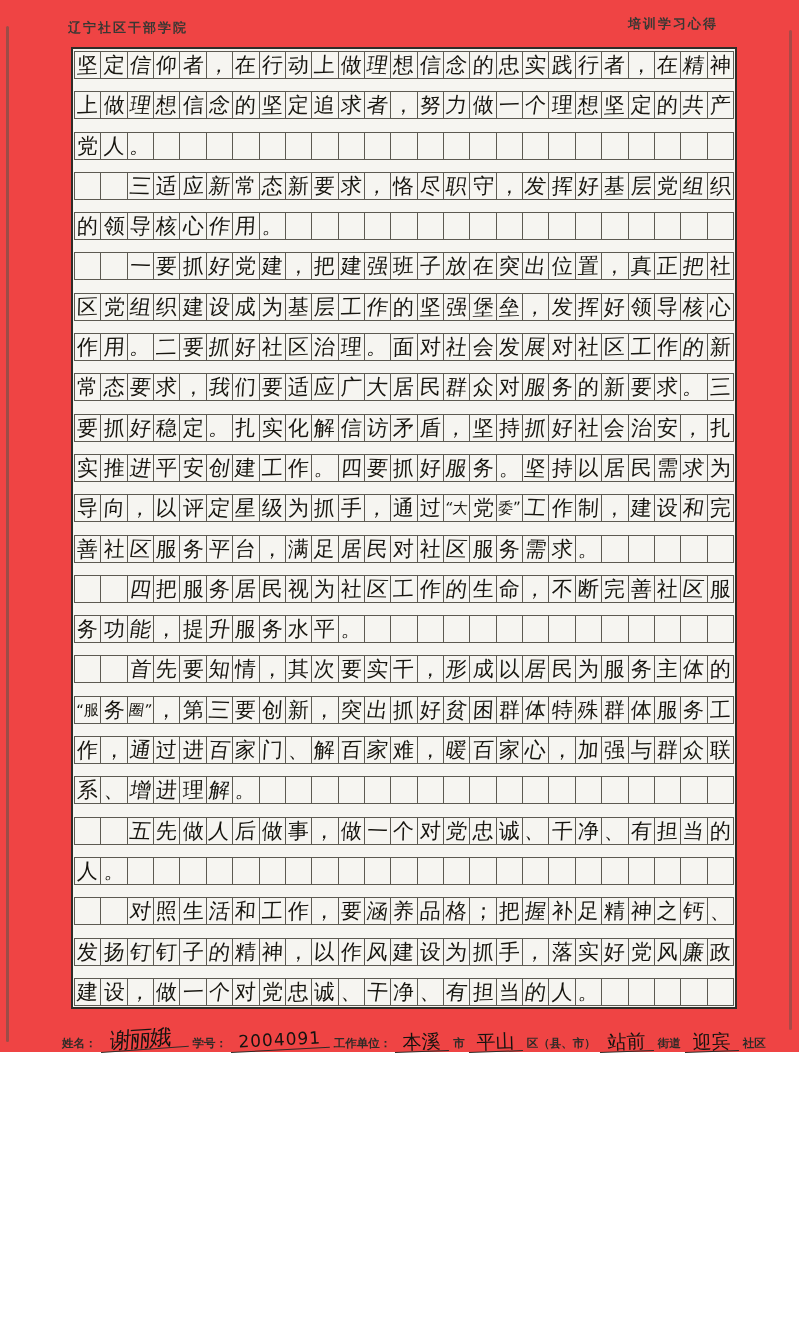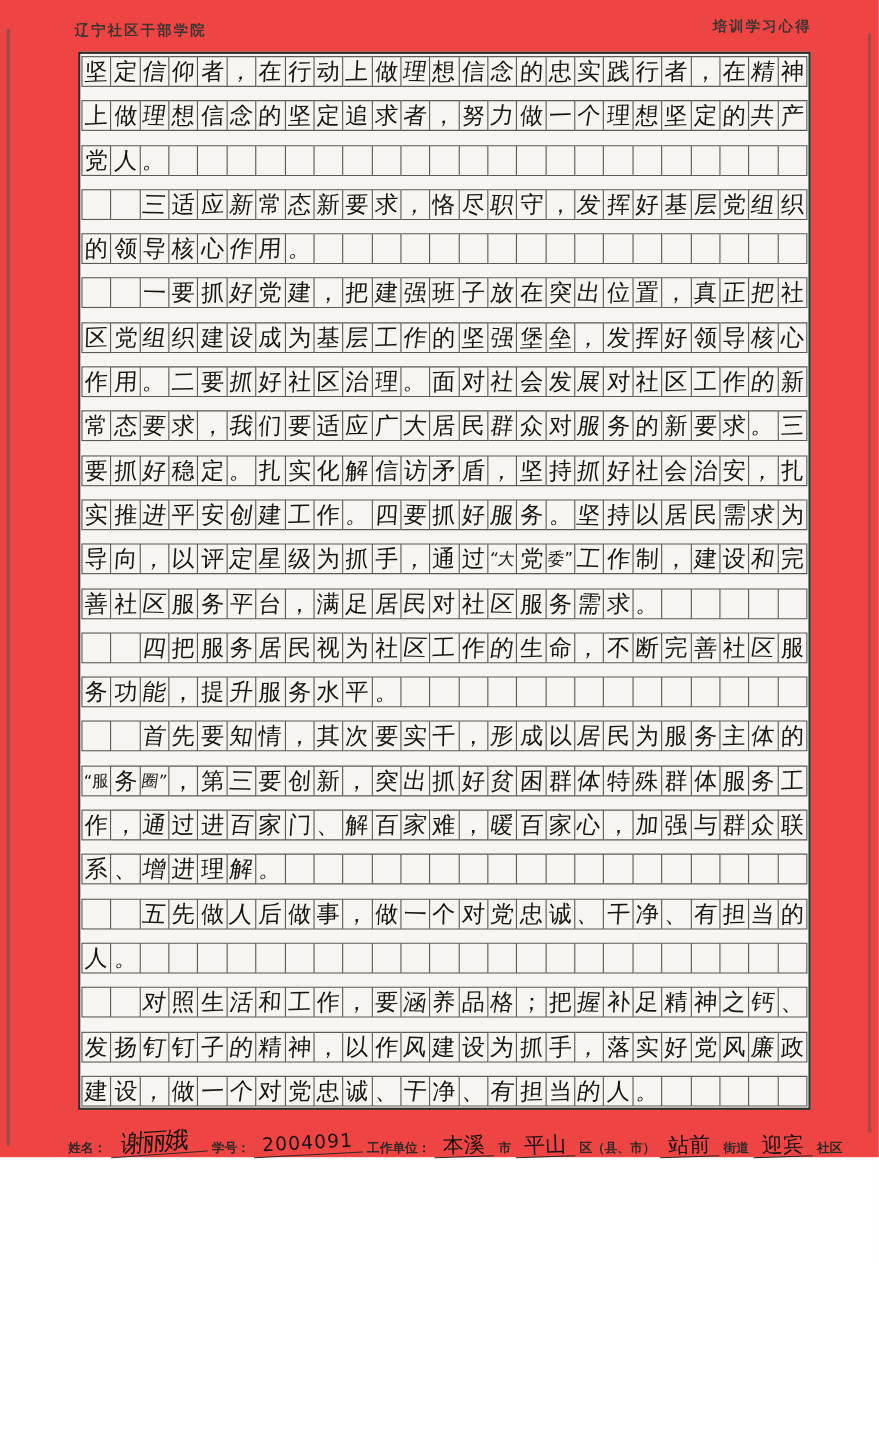--- a/index.html
+++ b/index.html
@@ -20,21 +20,21 @@
     background:#57534b;opacity:.45;border-radius:2px;
   }
   .header-left{
     position:absolute;left:68px;top:19px;
     font-family:"Liberation Serif",serif;font-weight:bold;
     font-size:13px;color:#3a3733;letter-spacing:2px;
   }
   .header-right{
     position:absolute;left:628px;top:15px;
     font-family:"Liberation Serif",serif;font-weight:bold;
-    font-size:13px;color:#3a3733;letter-spacing:2px;margin-left:20px;
+    font-size:13px;color:#3a3733;letter-spacing:2px;
   }
   .grid-box{
     position:absolute;left:71px;top:47px;width:666px;height:962px;
     border:2px solid #2f2d28;box-sizing:border-box;
     padding-top:2px;background:#f6f5f1;
   }
   .m-row{
     height:28px;display:flex;margin:0 1px;
   }
   .m-row + .m-row{margin-top:12.3px;}

